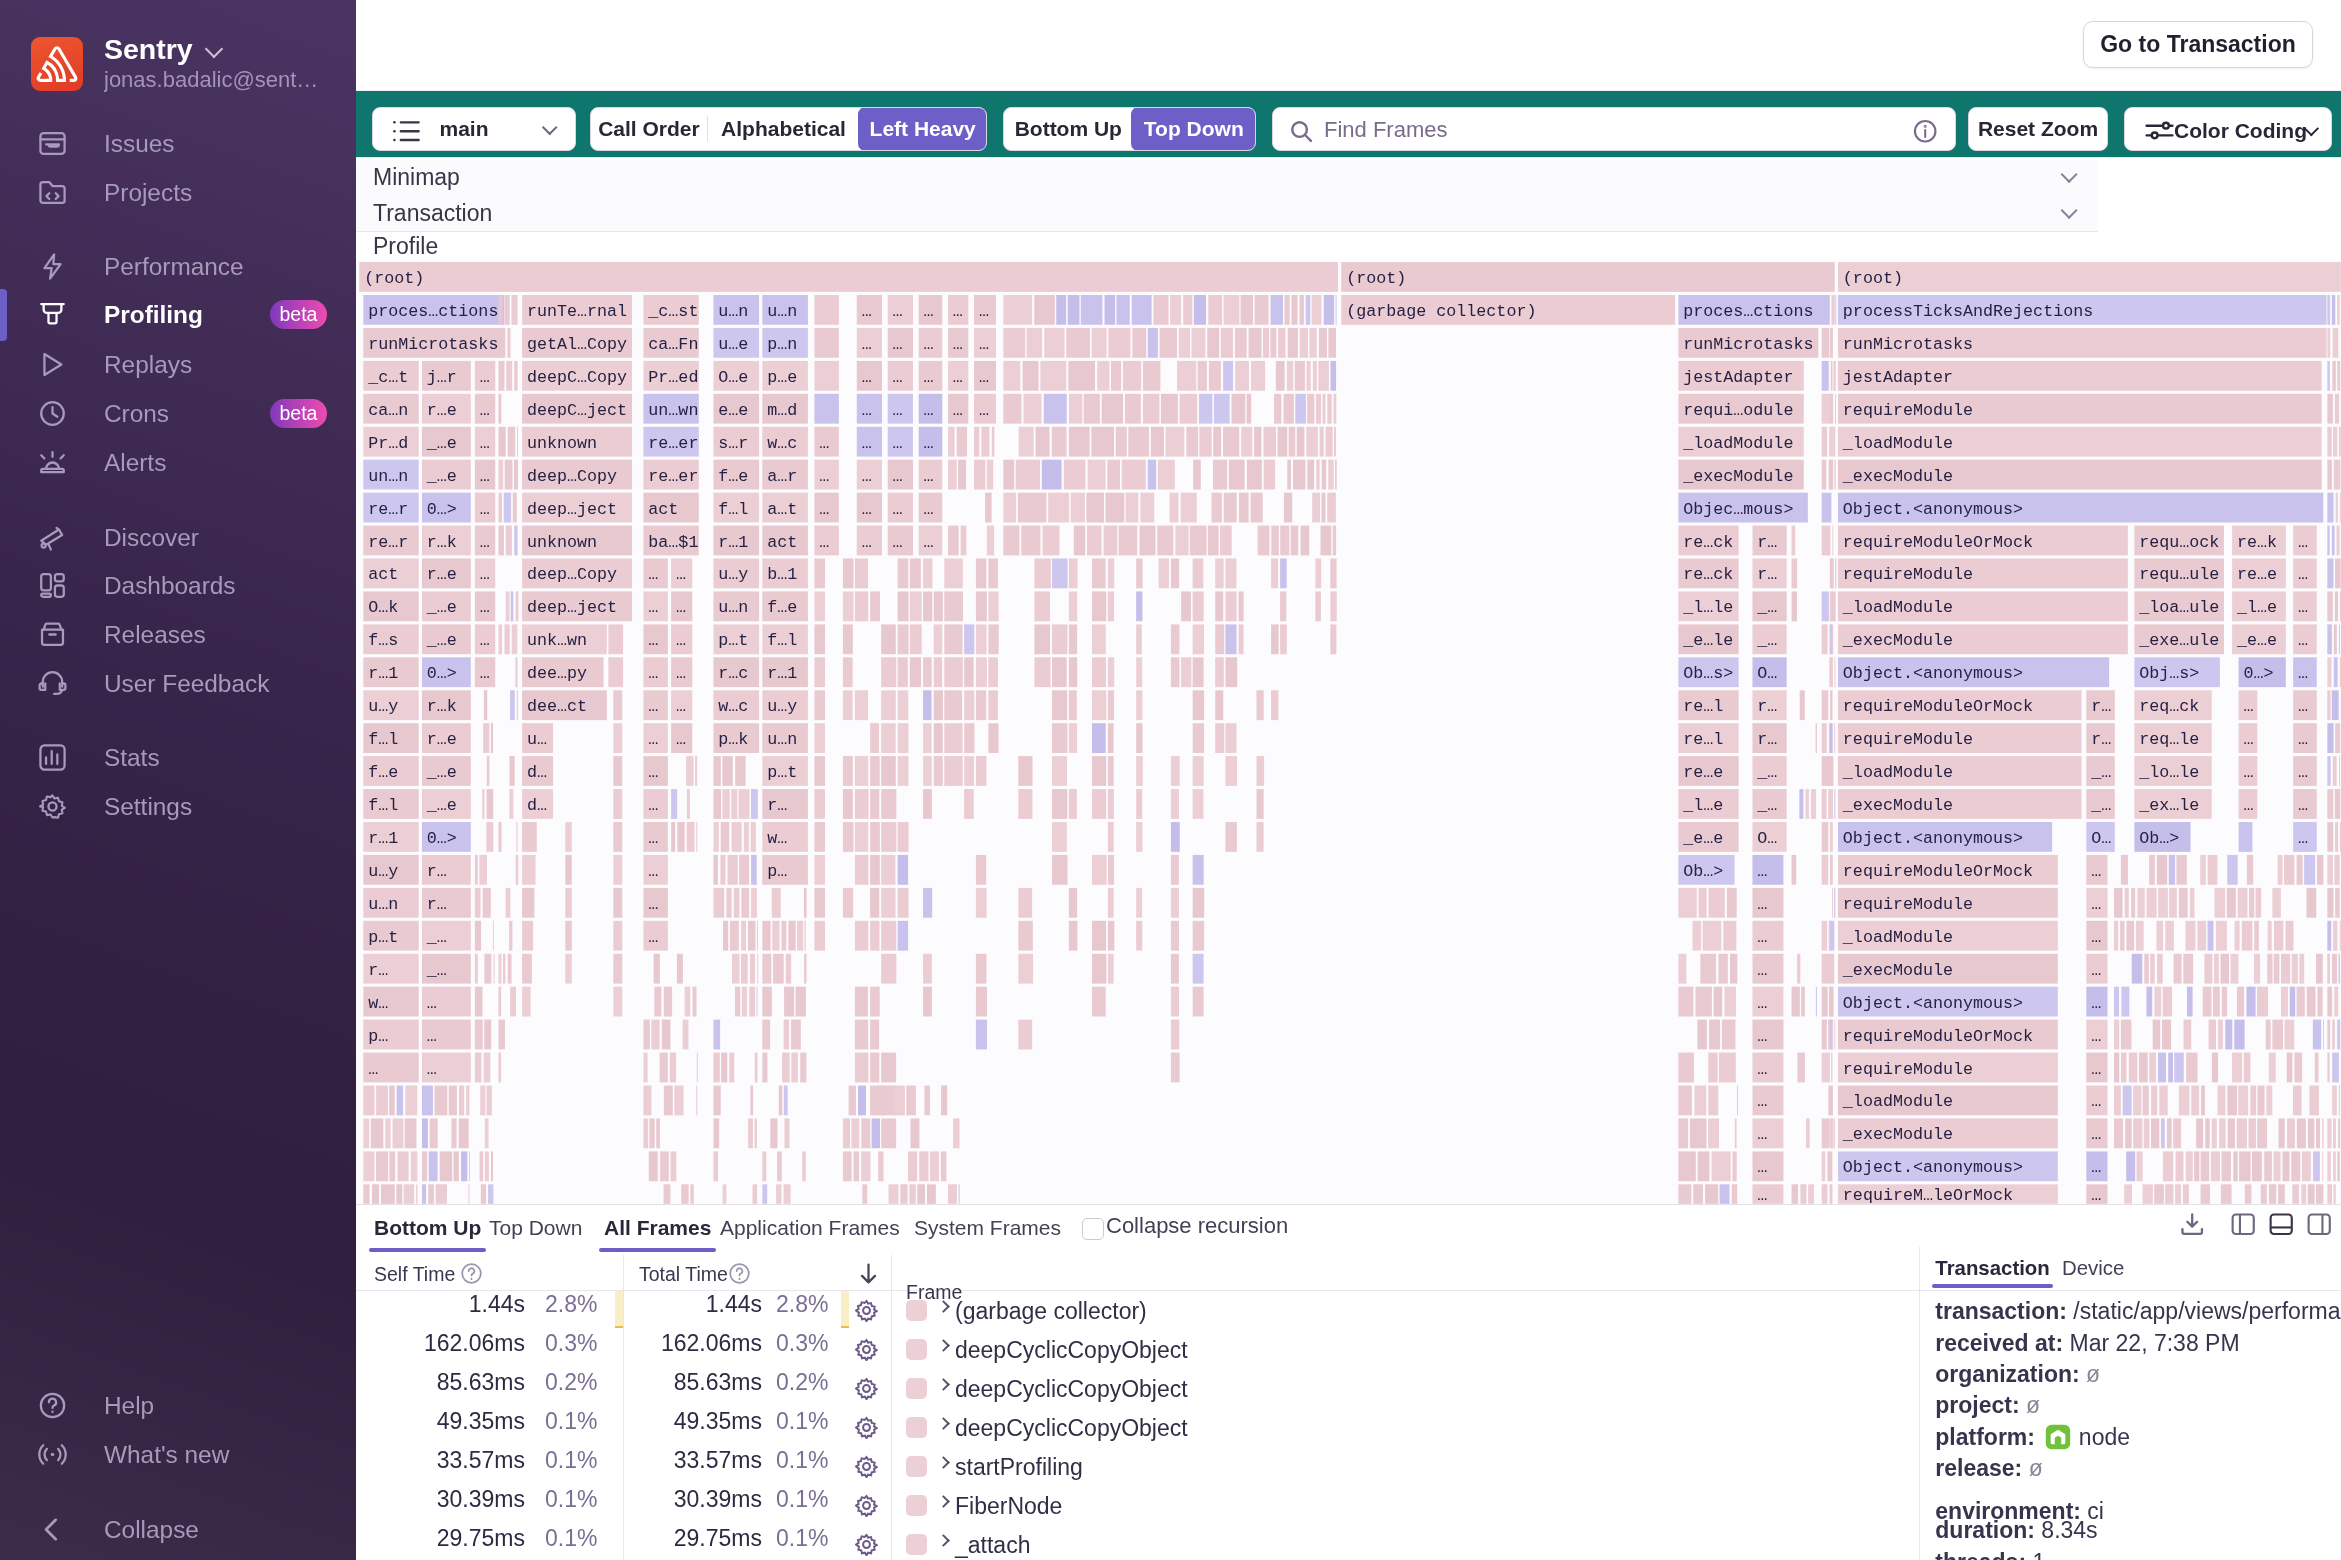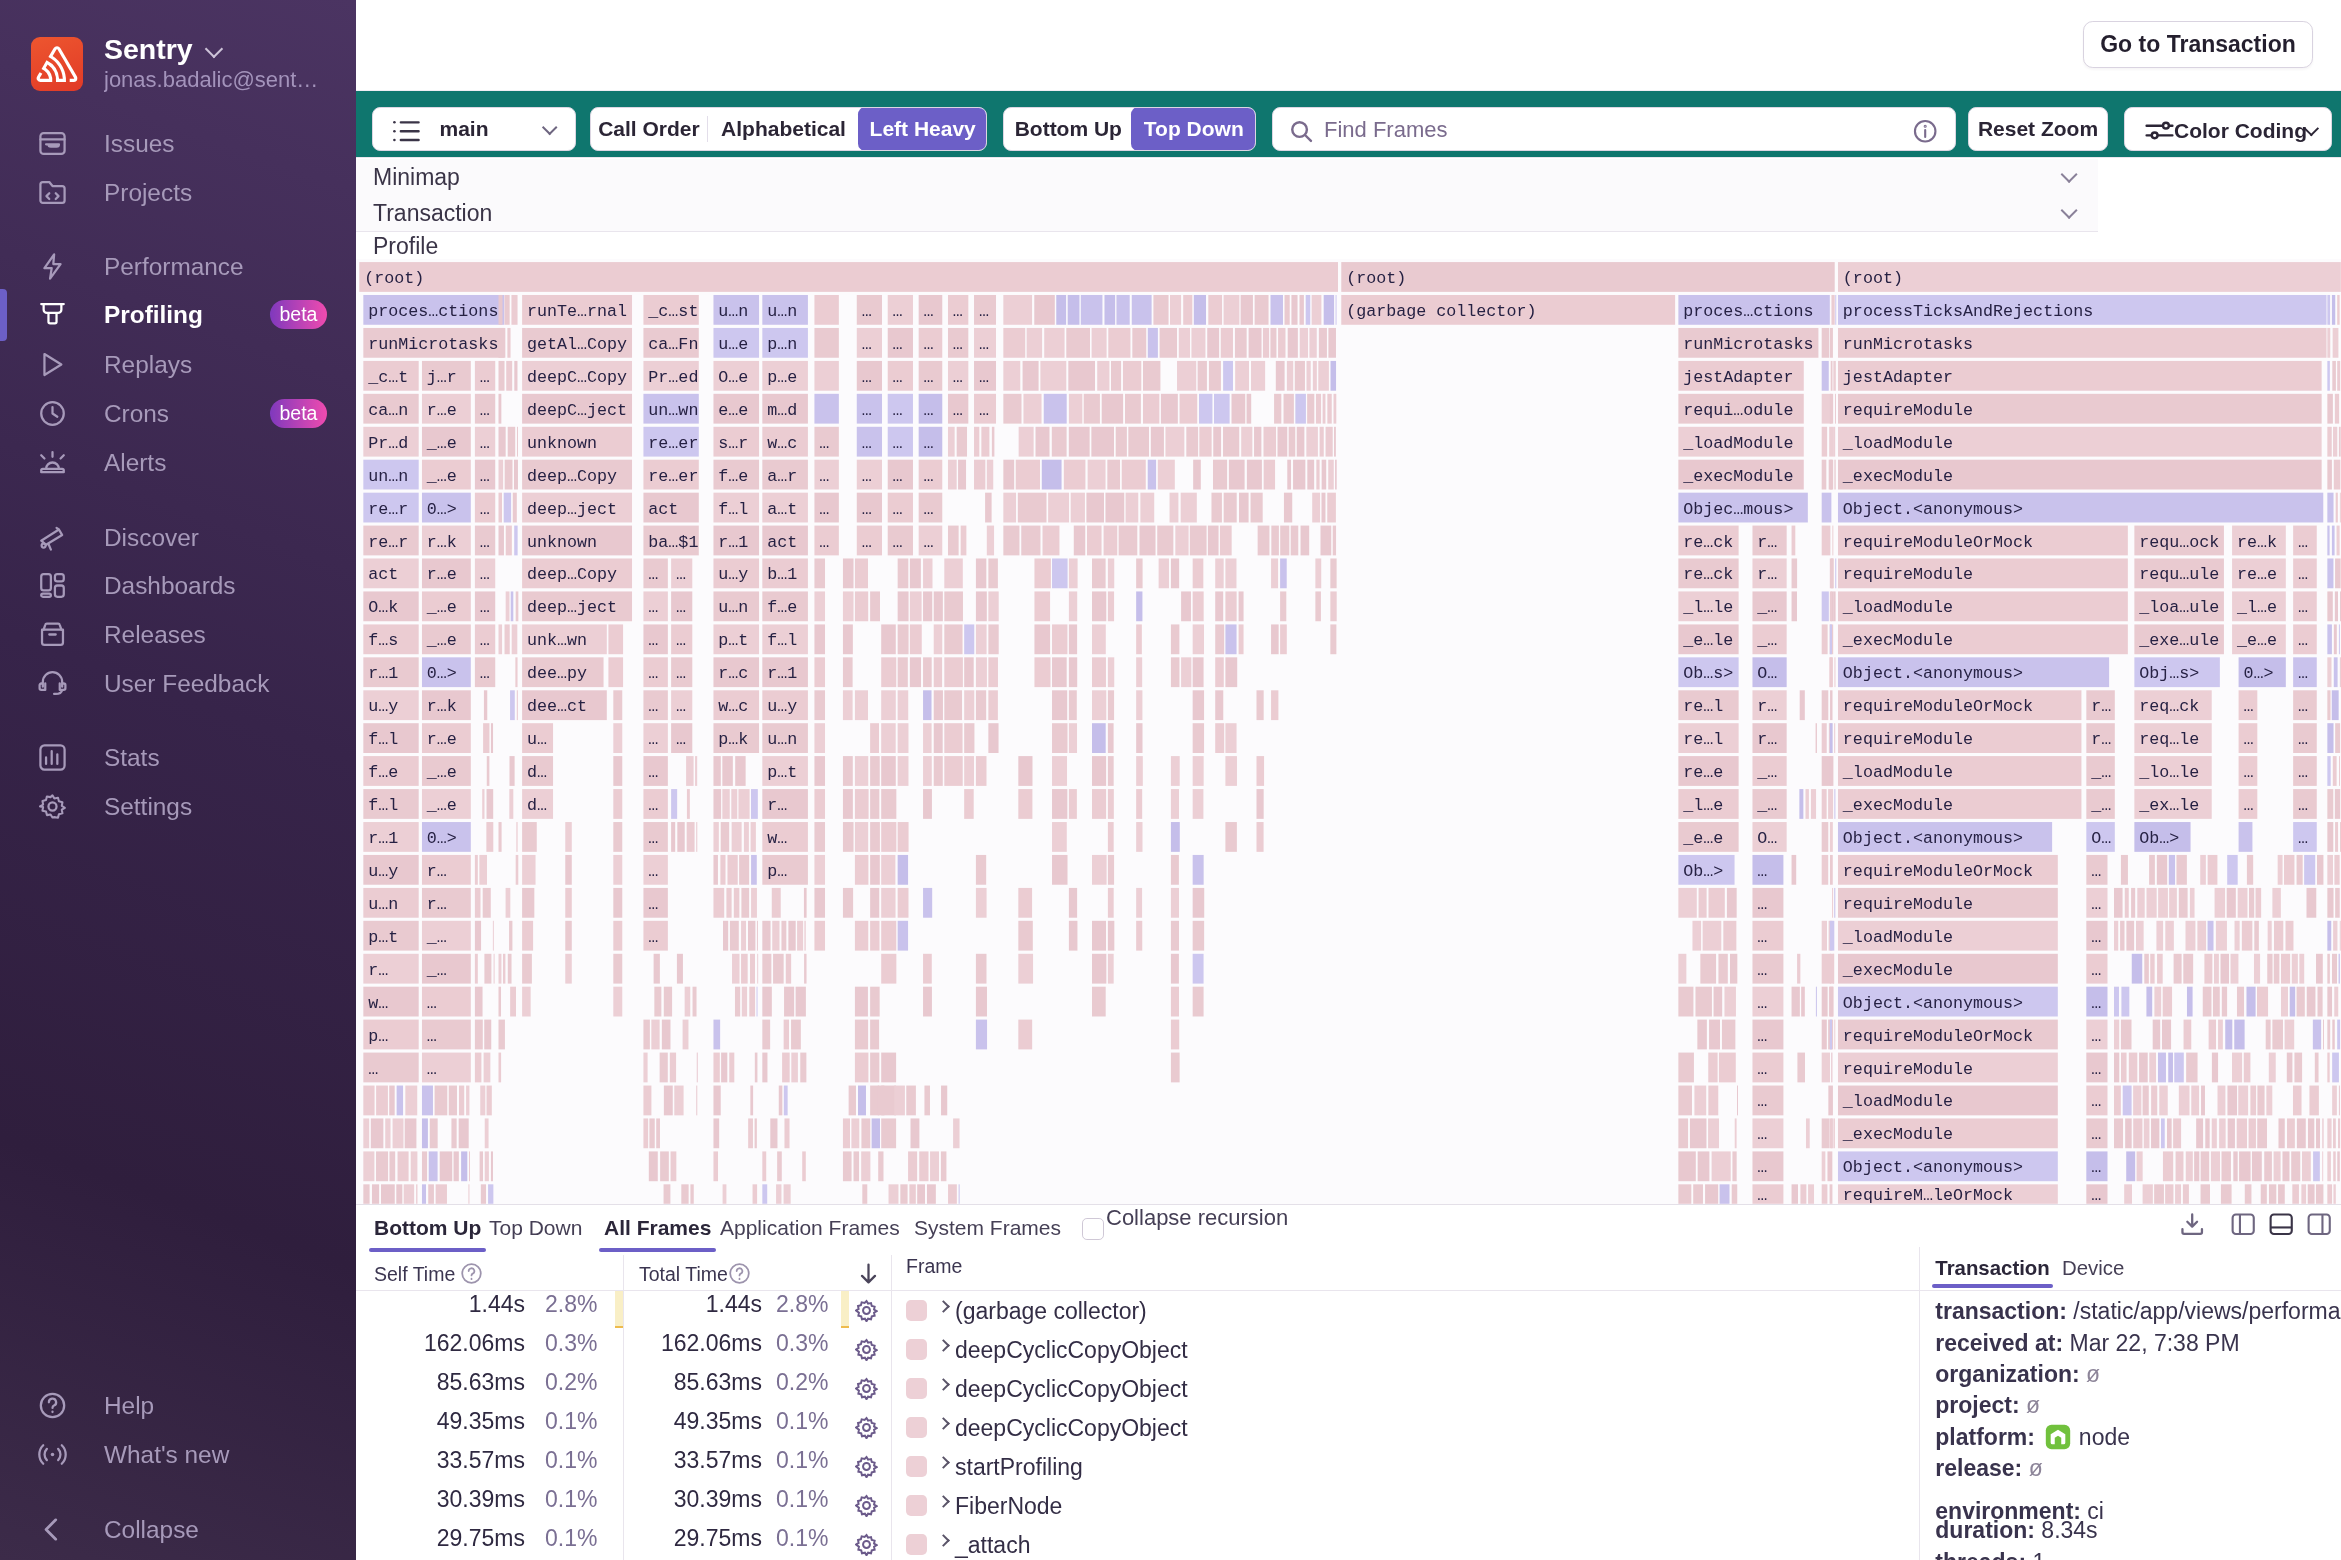--- a/index.html
+++ b/index.html
@@ -40,21 +40,21 @@
 .r2{top:195px;height:37px}
 .r3{top:233px;height:26px;background:#fff;border-bottom:none}
 .fg{position:absolute;left:0;top:259px}
 .fgwrap{position:absolute;left:0;top:259px;width:1986px;height:945px;background:#fcfbfd}
 .bpanel{position:absolute;left:0;top:1204px;width:1986px;height:357px;background:#fff;border-top:1.6px solid #e4e0e8}
 .tabs{position:absolute;left:0;top:0;width:1986px;height:50px;background:#fff}
 .tab{position:absolute;top:11.4px;font-size:21px;color:#453f55}
 .tab.on{font-weight:700;color:#2b2639}
 .tab .ul{position:absolute;left:-4.9px;right:-4.9px;bottom:-11.4px;height:4.1px;background:#6c5fc7;border-radius:2.4px}
 .cb{position:absolute;left:726px;top:13px;width:22px;height:22px;border:1.6px solid #cfc8d6;border-radius:4.9px;background:#fff}
-.cblb{position:absolute;left:750px;top:0;font-size:22px;color:#453f55}
+.cblb{position:absolute;left:750px;top:8px;font-size:22px;color:#453f55}
 .thead{position:absolute;left:0;top:50px;width:1986px;height:36px;border-bottom:0.8px solid #e9e5ed;font-size:19.5px;color:#3b3550}
 .vline{position:absolute;top:50px;bottom:0;width:0.8px;background:#e9e5ed}
 .vl1{left:267px}.vl2{left:535px}.vl3{left:1563px;top:42px}
 .trow{position:absolute;width:1563px;height:39px;font-size:23px;color:#2f2941}
 .num{position:absolute;text-align:right}
 .pct{position:absolute;color:#7a6f93}
 .gear{position:absolute;left:499px;top:8.1px;width:23px;height:23px}
 .sw{position:absolute;left:550px;top:9px;width:21px;height:21px;border-radius:4.9px;background:#edd0d6}
 .fchev{position:absolute;left:583px;top:10.6px;width:9px;height:9px;border-right:2.1px solid #5a5468;border-bottom:2.1px solid #5a5468;transform:rotate(-45deg)}
 .fname{position:absolute;left:599px;top:6.5px;color:#332d45}
@@ -2032,21 +2032,21 @@
           <g fill="none" stroke="#9d94ad" stroke-width="2.2">
             <circle cx="13" cy="13" r="11.5"></circle>
             <path d="M9.5 10 a3.5 3.5 0 1 1 5 3.2 c-1 .5-1.5 1-1.5 2.2 M13 19.5 v.6" stroke-linecap="round"></path>
           </g>
         </svg>
       <svg class="lic" style="position:absolute;left:502px;top:6.5px" width="21" height="23" viewBox="0 0 26 28">
           <g fill="none" stroke="#4a445a" stroke-width="2.8" stroke-linecap="round" stroke-linejoin="round">
             <path d="M13 3 V24 M5 17 L13 25 L21 17"></path>
           </g>
         </svg>
-      <span style="position:absolute;left:550px;top:0">Frame</span>
+      <span style="position:absolute;left:550px;top:26px">Frame</span>
     </div>
     <div class="vline vl1"></div>
     <div class="vline vl2"></div>
     <div class="vline vl3"></div>
     <div class="trow" style="top:86px">
         <span class="num" style="left:49px;width:120px">1.44s</span>
         <span class="pct" style="left:189px;width:65px">2.8%</span>
         <span class="num" style="left:285px;width:121px">1.44s</span>
         <span class="pct" style="left:420px;width:64px">2.8%</span>
         <svg class="lic gear" width="23" height="23" viewBox="0 0 28 28">

